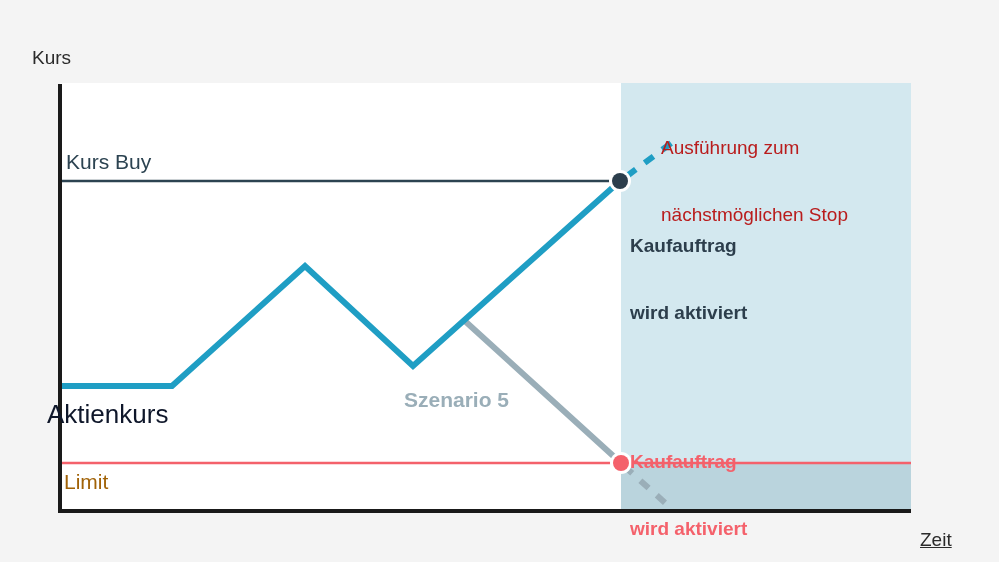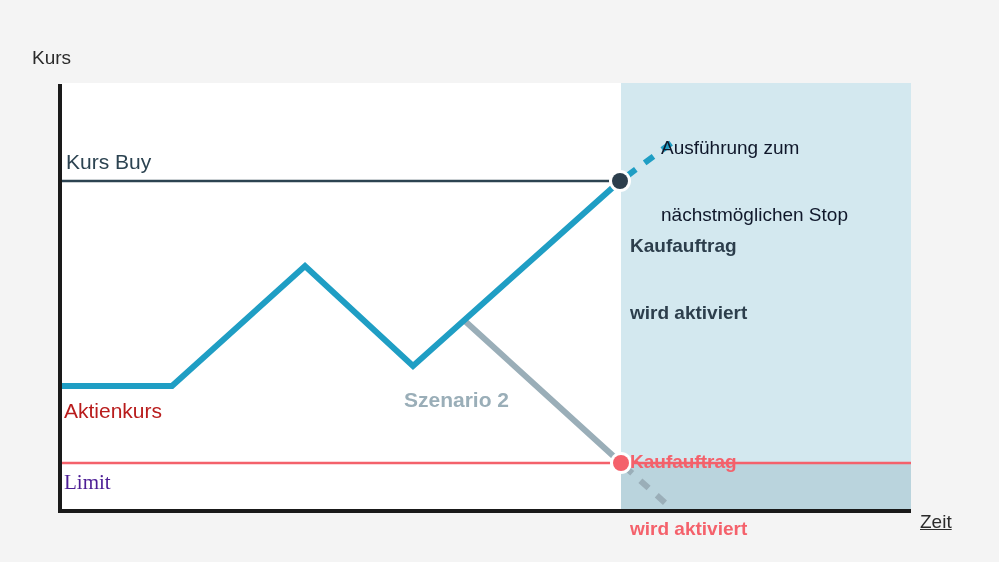--- a/index.html
+++ b/index.html
@@ -28,60 +28,59 @@
   .lbl {
     position: absolute;
     white-space: pre;
     line-height: 1.18;
   }
   .axis-label {
     font-size: 19px;
     color: #2b2b2b;
   }
   #label-kurs { left: 32px; top: 47px; }
-  #label-zeit { left: 920px; top: 511px; text-decoration: underline; }
+  #label-zeit { left: 920px; top: 529px; text-decoration: underline; }
 
   #label-stopbuy {
     left: 66px;
     top: 150px;
     font-size: 21px;
     color: #2c4351;
   }
   #label-aktienkurs {
-    left: 64px;
+    left: 47px;
     top: 399px;
-    font-size: 21px;
-    color: #b91c1c;
+    font-size: 26px;
+    color: #0f172a;
   }
   #label-limit {
     left: 64px;
     top: 470px;
     font-size: 21px;
-    color: #4c1d95;
-    font-family: Liberation Serif, serif;
+    color: #a16207;
   }
   #label-szenario1 {
     left: 404px;
     top: 232px;
     font-size: 21px;
     font-weight: bold;
     color: #1f9ec4;
   }
   #label-szenario2 {
     left: 404px;
     top: 388px;
     font-size: 21px;
     font-weight: bold;
     color: #9aaeb8;
   }
   #label-ausfuehrung {
     left: 661px;
     top: 92px;
     font-size: 19px;
-    color: #0f172a;
+    color: #b91c1c;
   }
   #label-kauf-blue {
     left: 630px;
     top: 190px;
     font-size: 19px;
     font-weight: bold;
     color: #2c3e4c;
   }
   #label-kauf-red {
     left: 630px;
@@ -129,21 +128,21 @@
     <circle cx="621" cy="463" r="8" fill="#f4616b"></circle>
   </svg>
 
   <div class="lbl axis-label" id="label-kurs">Kurs</div>
   <div class="lbl axis-label" id="label-zeit">Zeit</div>
 
   <div class="lbl" id="label-stopbuy">Kurs Buy</div>
   <div class="lbl" id="label-aktienkurs">Aktienkurs</div>
   <div class="lbl" id="label-limit">Limit</div>
 
-  <div class="lbl" id="label-szenario2">Szenario 2</div>
+  <div class="lbl" id="label-szenario2">Szenario 5</div>
 
   <div class="lbl" id="label-ausfuehrung">
     <div>Ausführung zum</div>
     <div>nächstmöglichen Stop</div>
   </div>
 
   <div class="lbl" id="label-kauf-blue">
     <div>Kaufauftrag</div>
     <div>wird aktiviert</div>
   </div>

